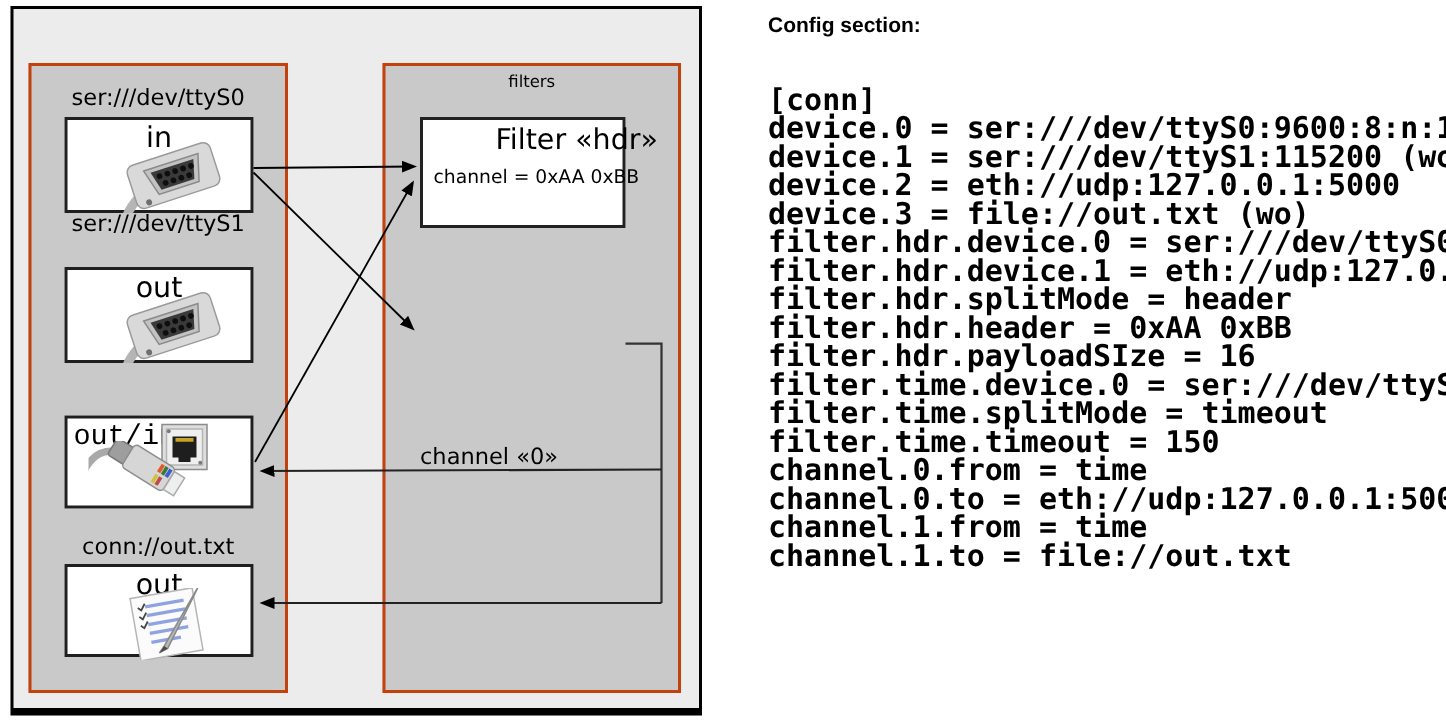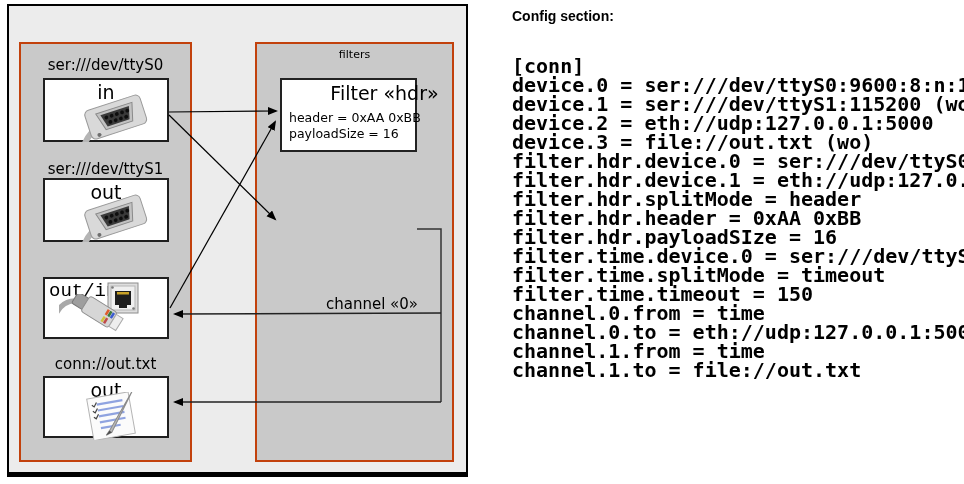--- a/index.html
+++ b/index.html
@@ -20,21 +20,21 @@
   .dev-label{position:absolute;left:-10px;width:189px;text-align:center;font-size:15px;white-space:nowrap;}
   .dev-label.small{font-size:13.5px;}
   .white-box{position:absolute;background:#fff;border:2px solid #1f1f1f;box-sizing:border-box;}
   .port{position:absolute;left:0;top:1px;width:100%;text-align:center;font-size:19px;line-height:22px;}
   .port.corner{width:auto;left:4px;text-align:right;font-family:Liberation Mono, monospace;}
 
   .filter-box{position:absolute;left:23px;width:137px;background:#fff;border:2px solid #222;
               box-sizing:border-box;}
   .filter-title{position:absolute;left:0;top:2px;width:100%;text-align:center;font-size:19px;margin-left:36px;}
   .filter-attrs{position:absolute;left:7px;font-size:12.5px;line-height:16px;white-space:nowrap;}
-  .chan-label{position:absolute;left:23px;width:138px;text-align:right;font-size:15px;white-space:nowrap;}
+  .chan-label{position:absolute;left:23px;width:138px;text-align:left;font-size:15px;white-space:nowrap;}
 
   .icon{position:absolute;}
 
   
   .wires{position:absolute;left:0;top:0;pointer-events:none;}
 
   
   .config-heading{position:absolute;left:484px;top:8px;
                   font-family:"Liberation Sans",sans-serif;font-weight:bold;font-size:14px;margin-left:28px;}
   .config-body{position:absolute;left:496px;top:41px;margin:16px;
@@ -66,21 +66,21 @@
             <circle cx="58" cy="20.5" r="1.9" fill="#0e0e0e"></circle>
             <circle cx="38.5" cy="26" r="1.9" fill="#0e0e0e"></circle>
               <circle cx="44" cy="26" r="1.9" fill="#0e0e0e"></circle>
             <circle cx="49.5" cy="26" r="1.9" fill="#0e0e0e"></circle>
               <circle cx="55" cy="26" r="1.9" fill="#0e0e0e"></circle>
             <circle cx="24" cy="35" r="2" fill="#6f6f6f"></circle>
           </g>
         </svg>
       </div>
 
-      <div class="dev-label" style="top:116px">ser:///dev/ttyS1</div>
+      <div class="dev-label" style="top:96px">ser:///dev/ttyS1</div>
       <div class="white-box" style="left:22px;top:134px;width:126px;height:64px">
         <div class="port">out</div>
         <svg class="icon" style="left:26px;top:14px" width="90" height="48" viewBox="0 0 90 48">
           <g transform="rotate(-18 45 24)">
             <path d="M18 30 C8 36 5 41 3 46" stroke="#b5b5b5" stroke-width="6" fill="none"></path>
             <rect x="16" y="8" width="58" height="30" rx="5" fill="#d9d9d9" stroke="#9a9a9a"></rect>
             <path d="M27 14 H65 L60 32 H32 Z" fill="#c2c2c2" stroke="#8a8a8a"></path>
             <path d="M31 16.5 H61 L57.5 29.5 H34.5 Z" fill="#3a3a3a"></path>
             <circle cx="36" cy="20.5" r="1.9" fill="#0e0e0e"></circle>
               <circle cx="41.5" cy="20.5" r="1.9" fill="#0e0e0e"></circle>
@@ -141,22 +141,21 @@
         </svg>
       </div>
     </div>
 
     <div class="panel" id="filters-panel">
       <div class="panel-title">filters</div>
 
       <div class="filter-box" style="top:34px;height:74px">
         <div class="filter-title">Filter «hdr»</div>
         <div class="filter-attrs" style="top:30px">
-          <div>header = 0xAA 0xBB</div>
-          <div>payloadSize = 16</div>
+          <div>channel = 0xAA 0xBB</div>
         </div>
       </div>
 
 
       <div class="chan-label" style="top:251px">channel «0»</div>
     </div>
   </div>
 
   <svg class="wires" width="964" height="484" viewBox="0 0 964 484">
     <defs>

